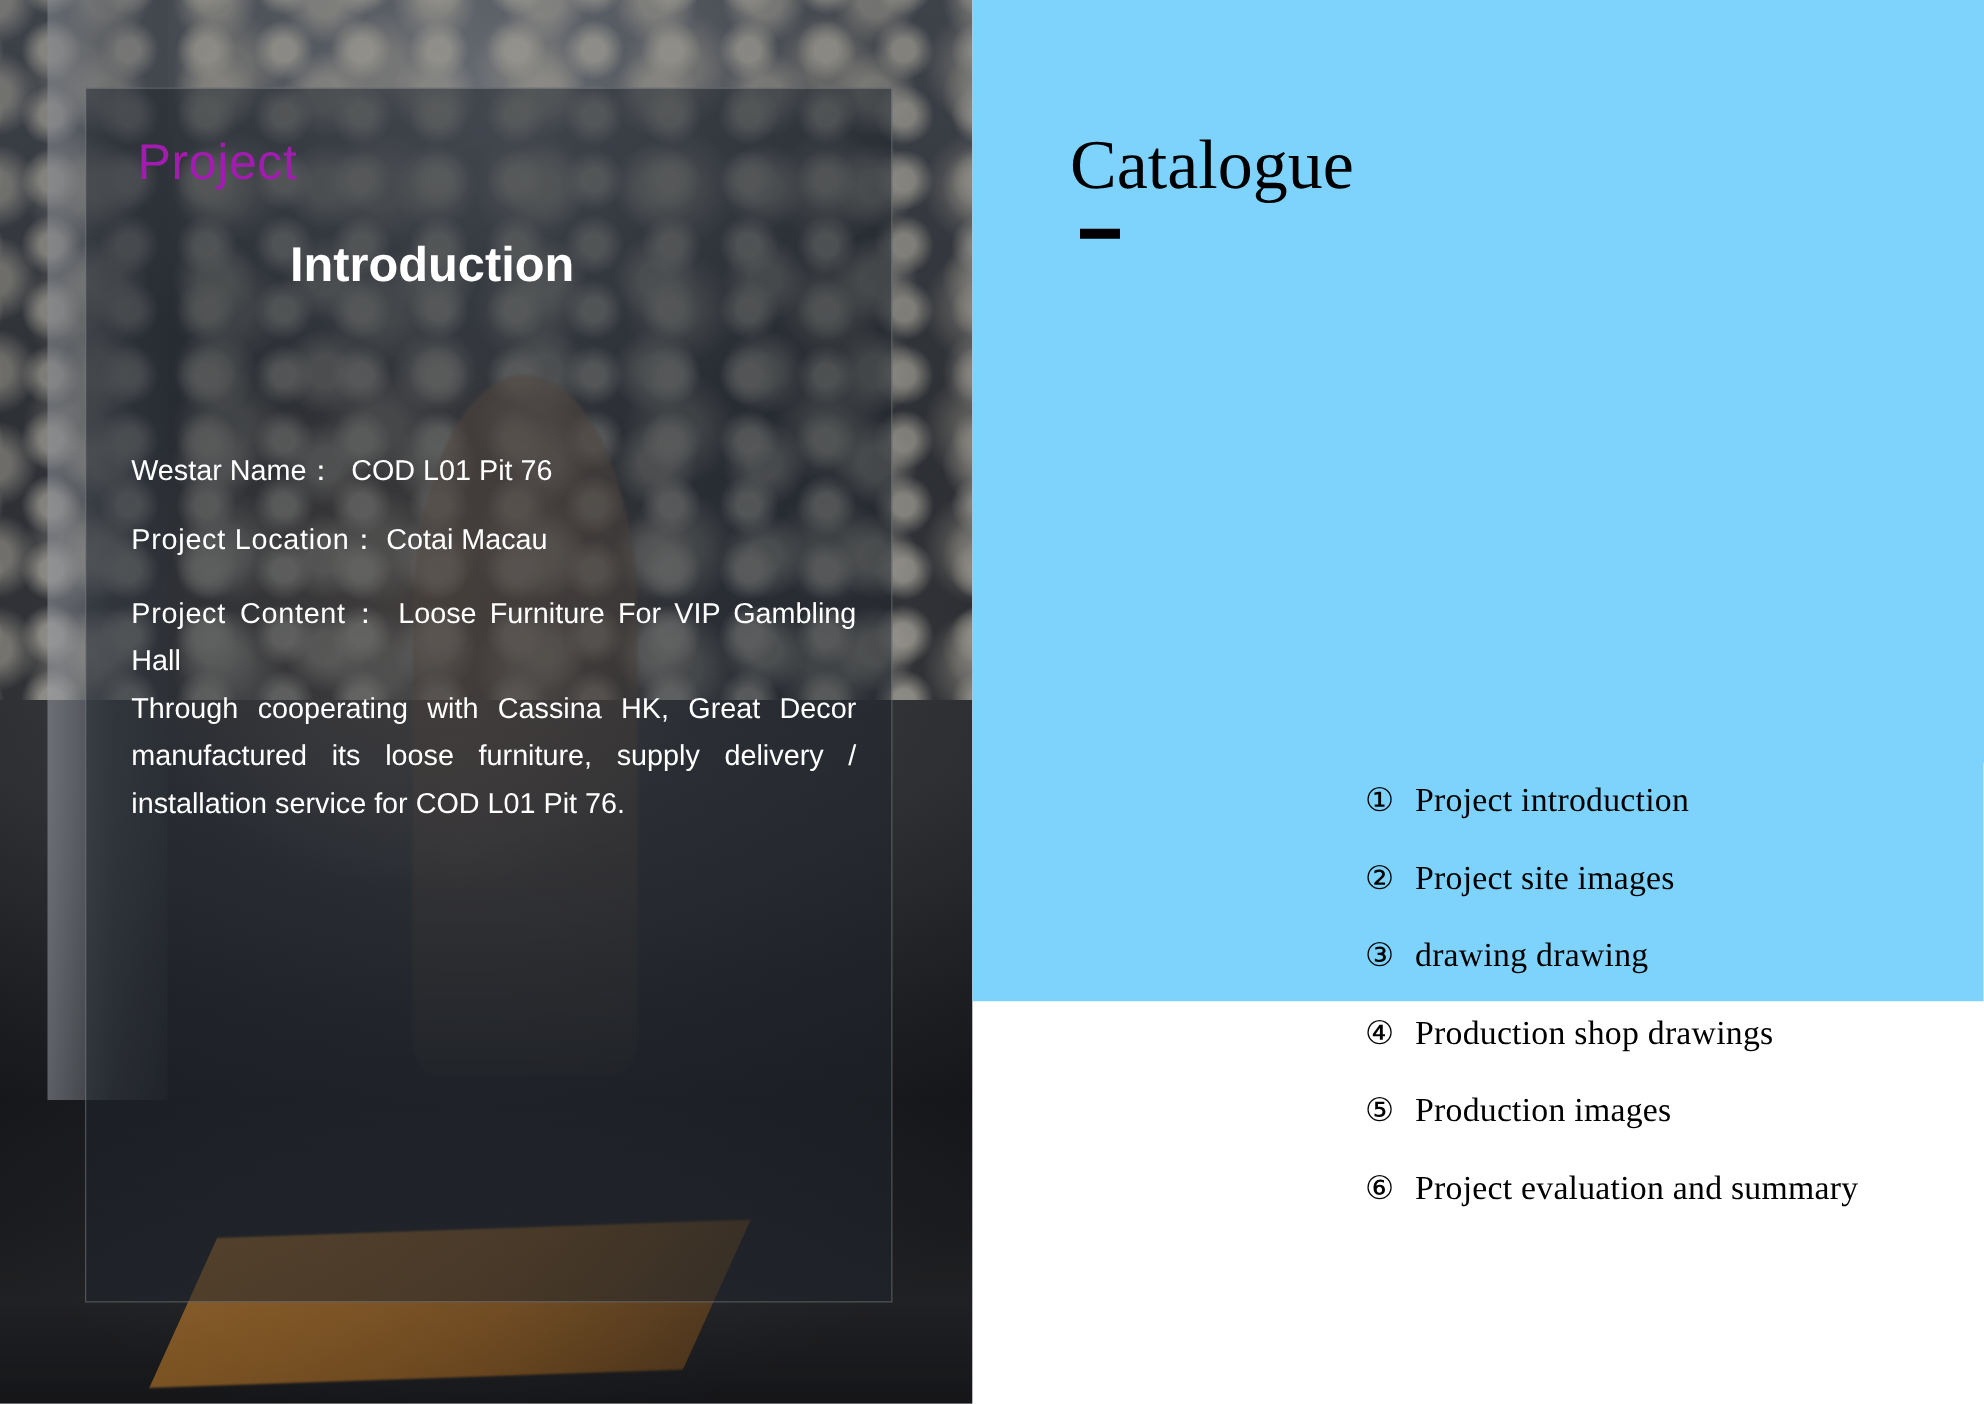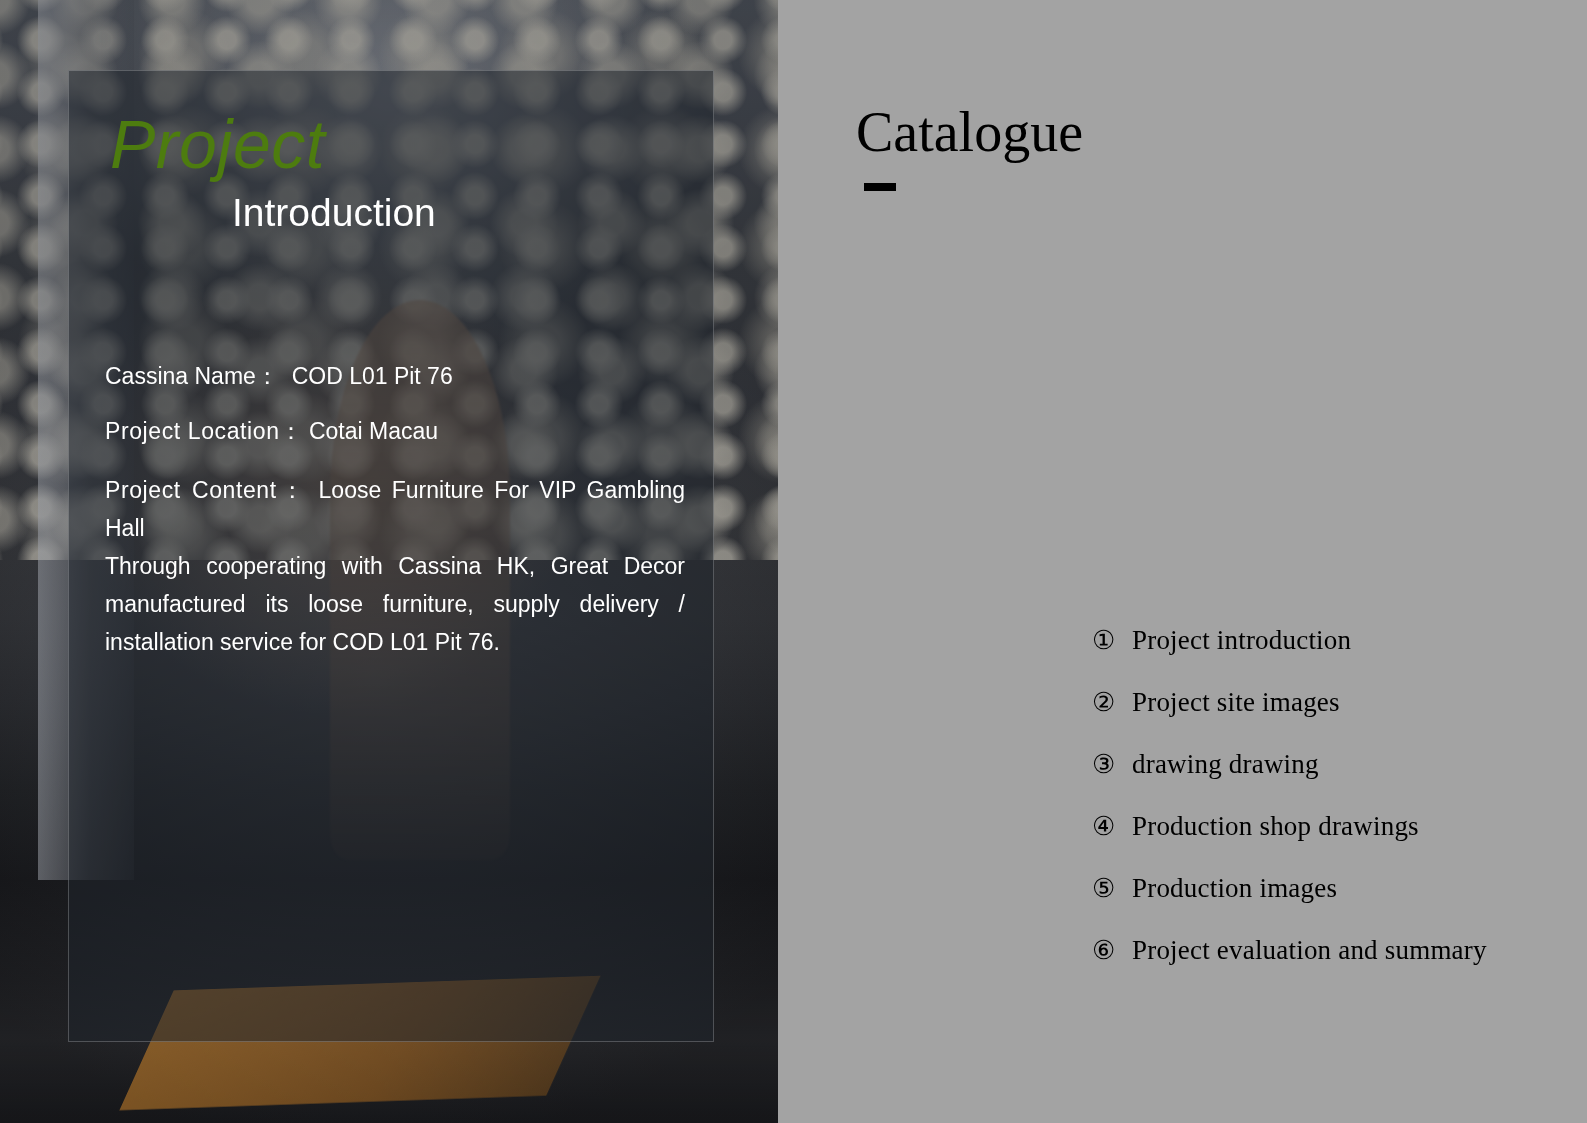--- a/index.html
+++ b/index.html
@@ -97,34 +97,33 @@
     background: rgba(30,36,44,0.52);
     border: 1px solid rgba(255,255,255,0.22);
     box-sizing: border-box;
     color: #ffffff;
   }
 
   #title-project {
     position: absolute;
     left: 41px;
     top: 39px;
-    font-size: 68px;
+    font-size: 40px;
     line-height: 1;
     font-weight: 400;
     letter-spacing: 0.5px;
-    color: #4d7c0f;
-    font-style: italic;
+    color: #a21caf;
   }
   #title-introduction {
     position: absolute;
     left: 163px;
     top: 122px;
     font-size: 39px;
     line-height: 1;
-    font-weight: 400;
+    font-weight: 700;
     color: #ffffff;
   }
 
   #intro-body {
     position: absolute;
     left: 36px;
     top: 290px;
     width: 580px;
     color: #ffffff;
   }
@@ -152,22 +151,22 @@
   .para.block2 {
     margin-top: 2px;
   }
 
   
   #right-panel {
     position: absolute;
     left: 778px;
     top: 0;
     width: 809px;
-    height: 1123px;
-    background: #a3a3a3;
+    height: 801px;
+    background: #7dd3fc;
   }
   #catalogue-title {
     position: absolute;
     left: 78px;
     top: 104px;
     font-family: "Liberation Serif", serif;
     font-size: 56px;
     line-height: 1;
     color: #000000;
   }
@@ -217,21 +216,21 @@
   </div>
 
   <div id="intro-card">
 
     <div id="title-project">Project</div>
     <div id="title-introduction">Introduction</div>
 
     <div id="intro-body">
 
       <div class="info-line">
-        <span>Cassina Name</span><span>：</span>&nbsp;&nbsp;<span>COD L01 Pit 76</span>
+        <span>Westar Name</span><span>：</span>&nbsp;&nbsp;<span>COD L01 Pit 76</span>
       </div>
 
       <div class="info-line">
         <b>Project Location</b><span>：</span>&nbsp;<span>Cotai Macau</span>
       </div>
 
 
       <div class="para">
         <b>Project Content</b><span>：</span>&nbsp;<span>Loose Furniture For VIP Gambling Hall</span>
       </div>

